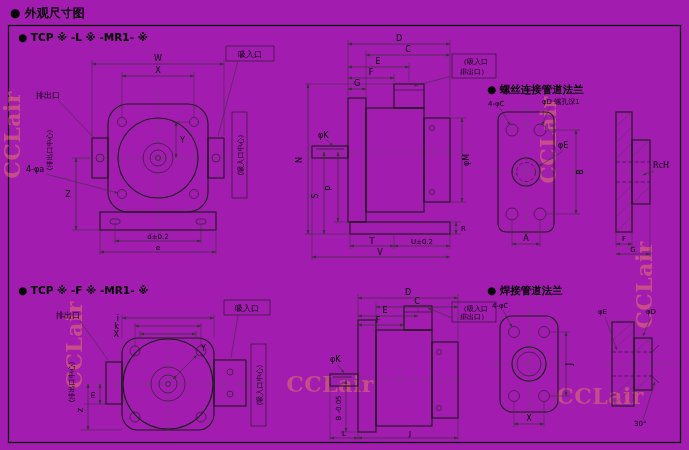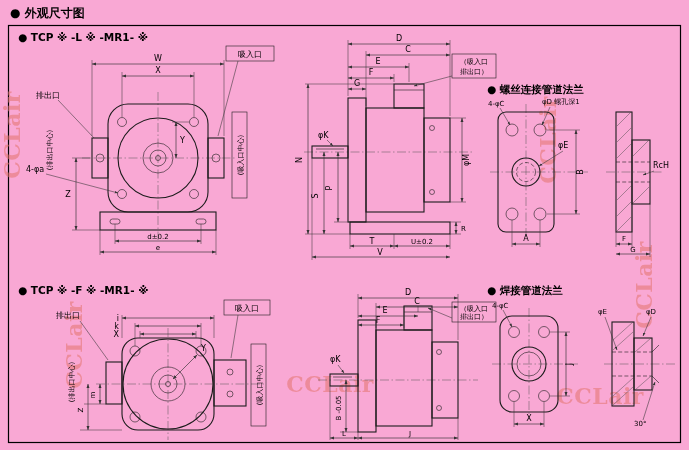--- a/index.html
+++ b/index.html
@@ -1,17 +1,17 @@
 <!DOCTYPE html>
 <html><head>
 <meta charset="utf-8">
 <style>
   *{margin:0;padding:0;box-sizing:border-box}
   body{background:#ffffff}
-  .screen{position:relative;width:689px;height:450px;background:#f9a8d4;overflow:hidden}
+  .screen{position:relative;width:689px;height:450px;background:#a21caf;overflow:hidden}
   svg{position:absolute;left:0;top:0}
   .frame{fill:none;stroke:#000;stroke-width:1.2}
   .body{fill:none;stroke:#1c1c1c;stroke-width:1.1}
   .thin{fill:none;stroke:#1c1c1c;stroke-width:.6}
   .dash{stroke-dasharray:4 2.2}
   .cl{fill:none;stroke:#555;stroke-width:.5;stroke-dasharray:9 2.5 1.5 2.5}
   .dim{fill:none;stroke:#333;stroke-width:.65}
   .ext{fill:none;stroke:#333;stroke-width:.5}
   .ldr{fill:none;stroke:#333;stroke-width:.55}
   .hatch{stroke:#444;stroke-width:.45}

